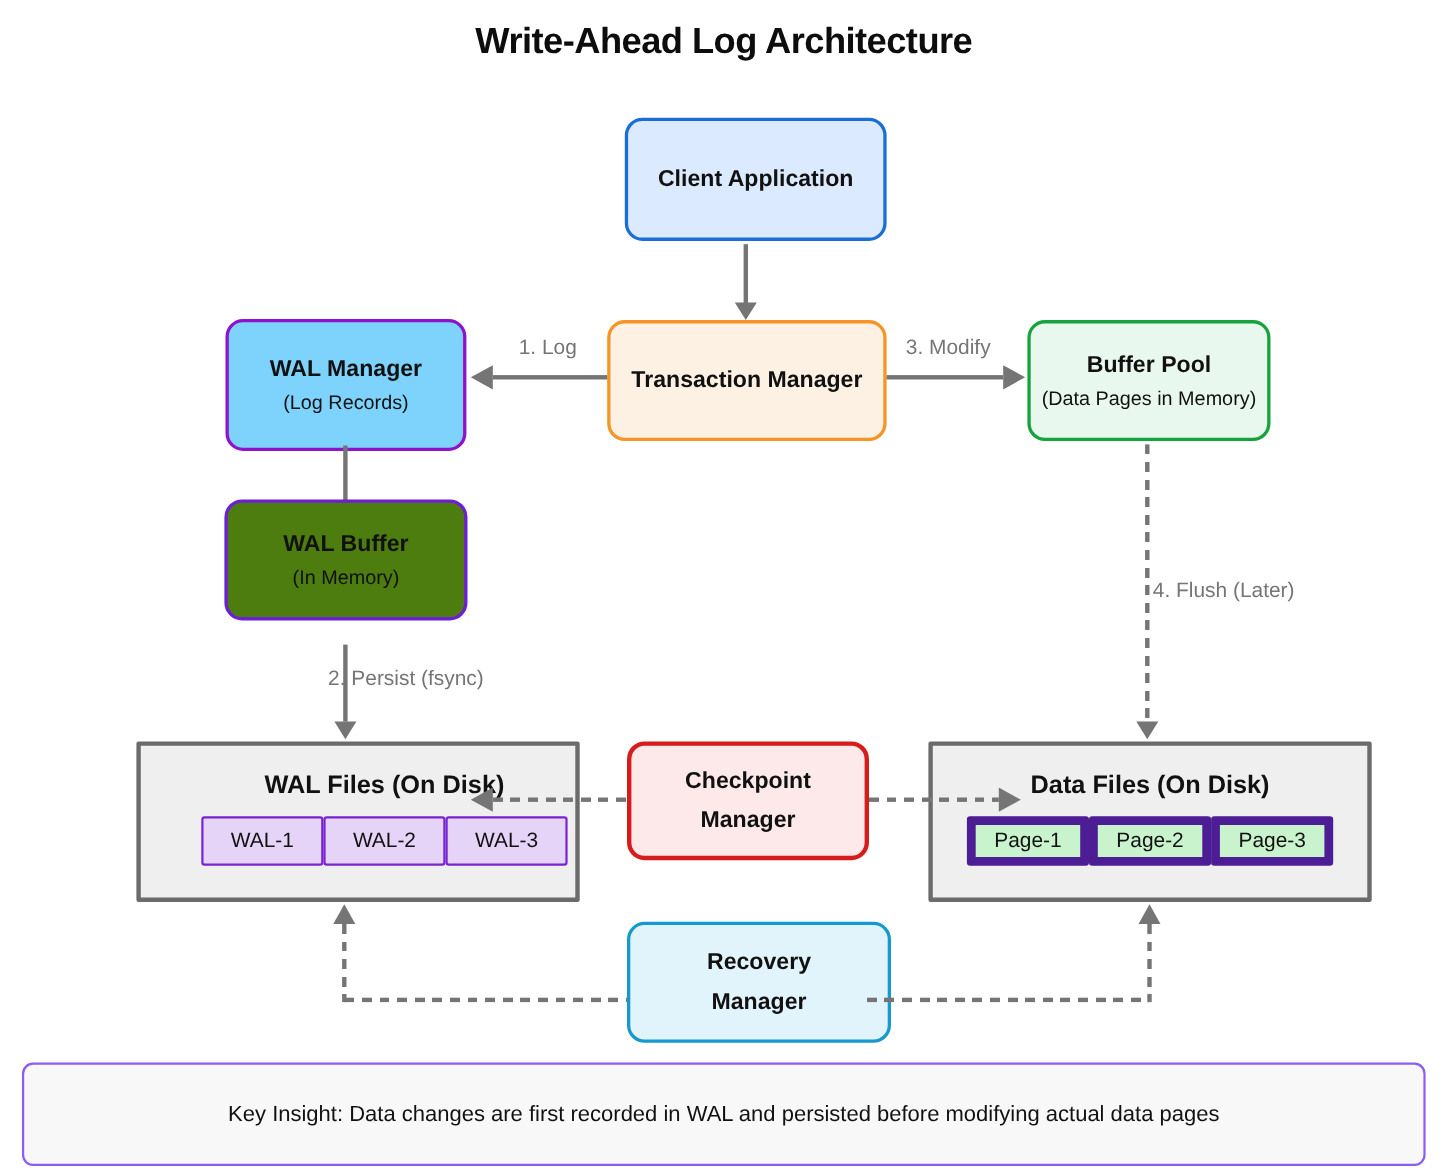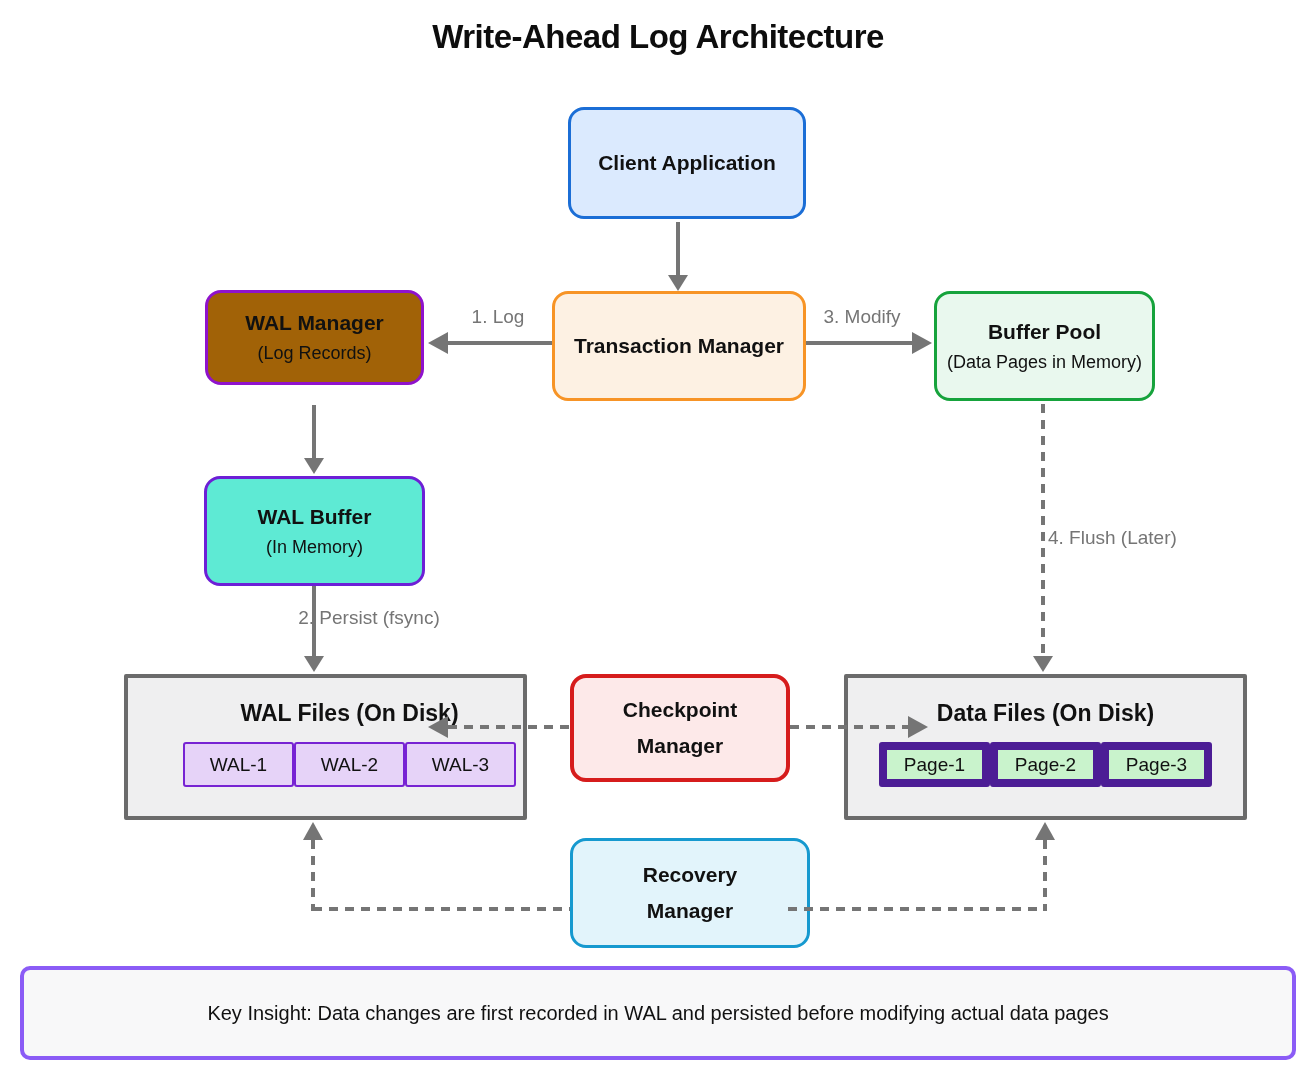--- a/index.html
+++ b/index.html
@@ -9,24 +9,24 @@
     font-size:33px;font-weight:700;color:#0d0d0d;letter-spacing:-0.5px;}
 
   
   .node{position:absolute;border-radius:16px;display:flex;flex-direction:column;
     align-items:center;justify-content:center;box-sizing:border-box;gap:10px;}
   .node-label{font-size:21px;font-weight:700;color:#111;white-space:nowrap;line-height:1.1;}
   .node-sublabel{font-size:18px;color:#111;white-space:nowrap;line-height:1.1;}
   .node-label.twoline{white-space:normal;text-align:center;width:150px;line-height:36px;}
 
   .n-client{left:568px;top:107px;width:238px;height:112px;background:#dbeafe;border:3px solid #1b6ed6;}
-  .n-walmgr{left:205px;top:290px;width:219px;height:95px;background:#a16207;border:3px solid #8f12cc;}
+  .n-walmgr{left:205px;top:290px;width:219px;height:120px;background:#7dd3fc;border:3px solid #8f12cc;}
   .n-txmgr{left:552px;top:291px;width:254px;height:110px;background:#fdf1e3;border:3px solid #f79426;}
   .n-bufpool{left:934px;top:291px;width:221px;height:110px;background:#e9f8ee;border:3px solid #16a33c;}
-  .n-walbuf{left:204px;top:476px;width:221px;height:110px;background:#5eead4;border:3px solid #6d1fd6;}
+  .n-walbuf{left:204px;top:454px;width:221px;height:110px;background:#4d7c0f;border:3px solid #6d1fd6;}
   .n-checkpoint{left:570px;top:674px;width:220px;height:108px;background:#fde9e9;border:4px solid #d61c1c;}
   .n-recovery{left:570px;top:838px;width:240px;height:110px;background:#e2f4fb;border:3px solid #1699cf;}
 
   
   .container-box{position:absolute;width:403px;height:146px;background:#efeff0;
     border:4px solid #6b6b6b;border-radius:2px;box-sizing:border-box;}
   .c-walfiles{left:124px;top:674px;padding-left:48px;}
   .c-datafiles{left:844px;top:674px;}
   .container-title{margin-top:22px;text-align:center;font-size:23px;font-weight:700;color:#111;}
   .item-row{display:flex;justify-content:center;margin-top:15px;}
@@ -42,21 +42,21 @@
   .head{position:absolute;width:0;height:0;}
   .head-down{border-left:10px solid transparent;border-right:10px solid transparent;border-top:16px solid #757575;}
   .head-up{border-left:10px solid transparent;border-right:10px solid transparent;border-bottom:18px solid #757575;}
   .head-left{border-top:11px solid transparent;border-bottom:11px solid transparent;border-right:20px solid #757575;}
   .head-right{border-top:11px solid transparent;border-bottom:11px solid transparent;border-left:20px solid #757575;}
 
   .edge-label{position:absolute;font-size:19px;color:#757575;white-space:nowrap;}
 
   
   .insight{position:absolute;left:20px;top:966px;width:1276px;height:94px;box-sizing:border-box;
-    background:#f8f8f9;border:4px solid #8b5cf6;border-radius:10px;
+    background:#f8f8f9;border:2px solid #8b5cf6;border-radius:10px;
     display:flex;flex-direction:column;align-items:center;justify-content:center;gap:11px;}
   .insight-line1{font-size:20px;color:#111;}
   .insight-line2{font-size:19px;font-style:italic;color:#111;}
 </style>
 </head>
 <body>
 
 <div class="canvas">
 
   <div class="diagram-title">Write-Ahead Log Architecture</div>

